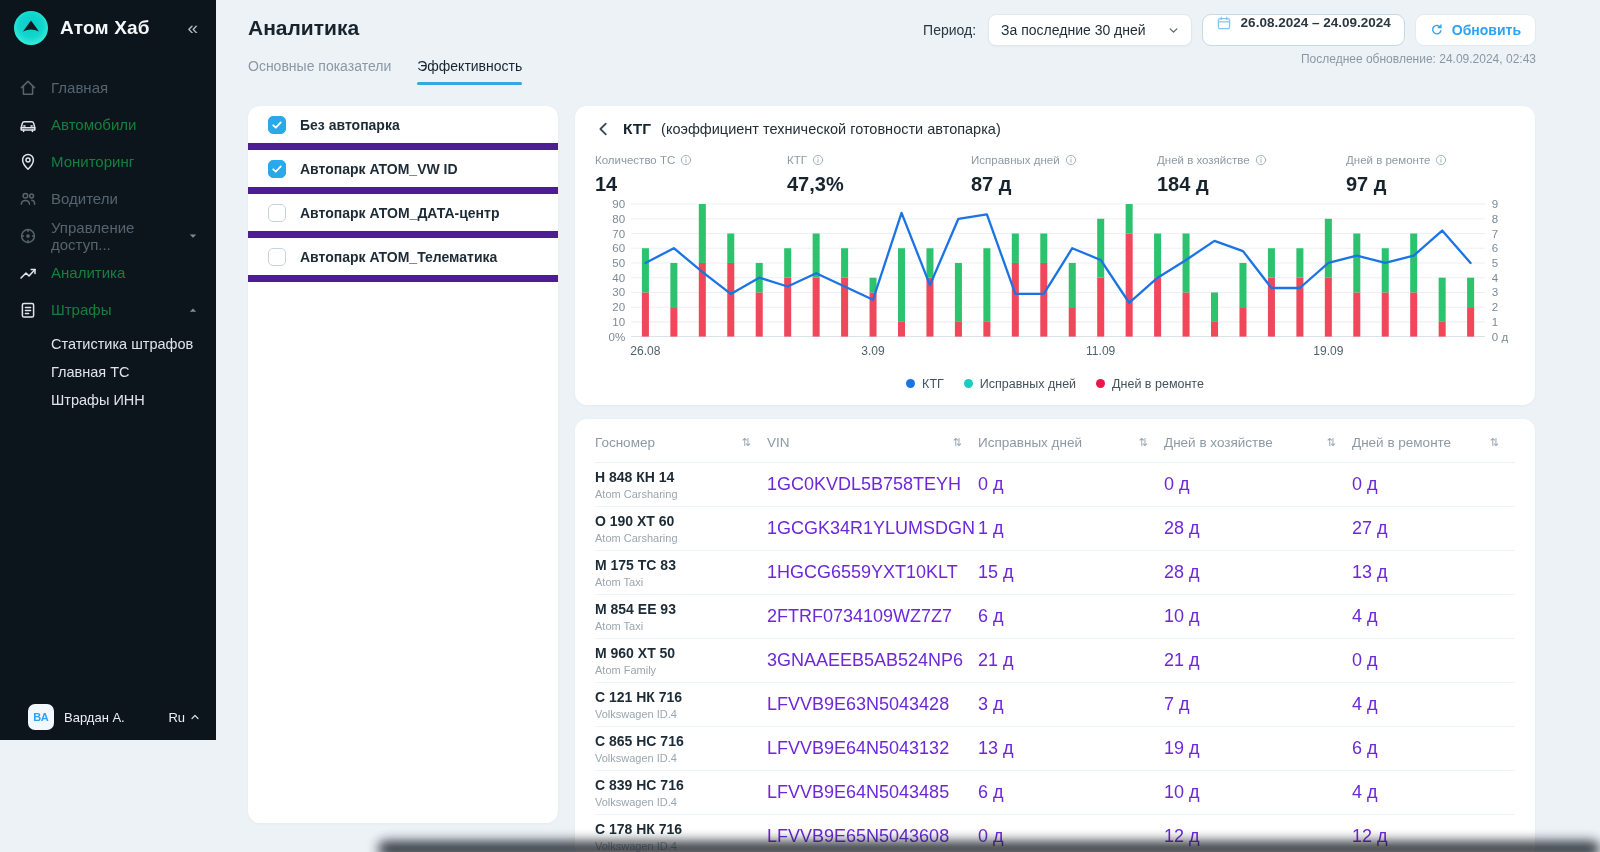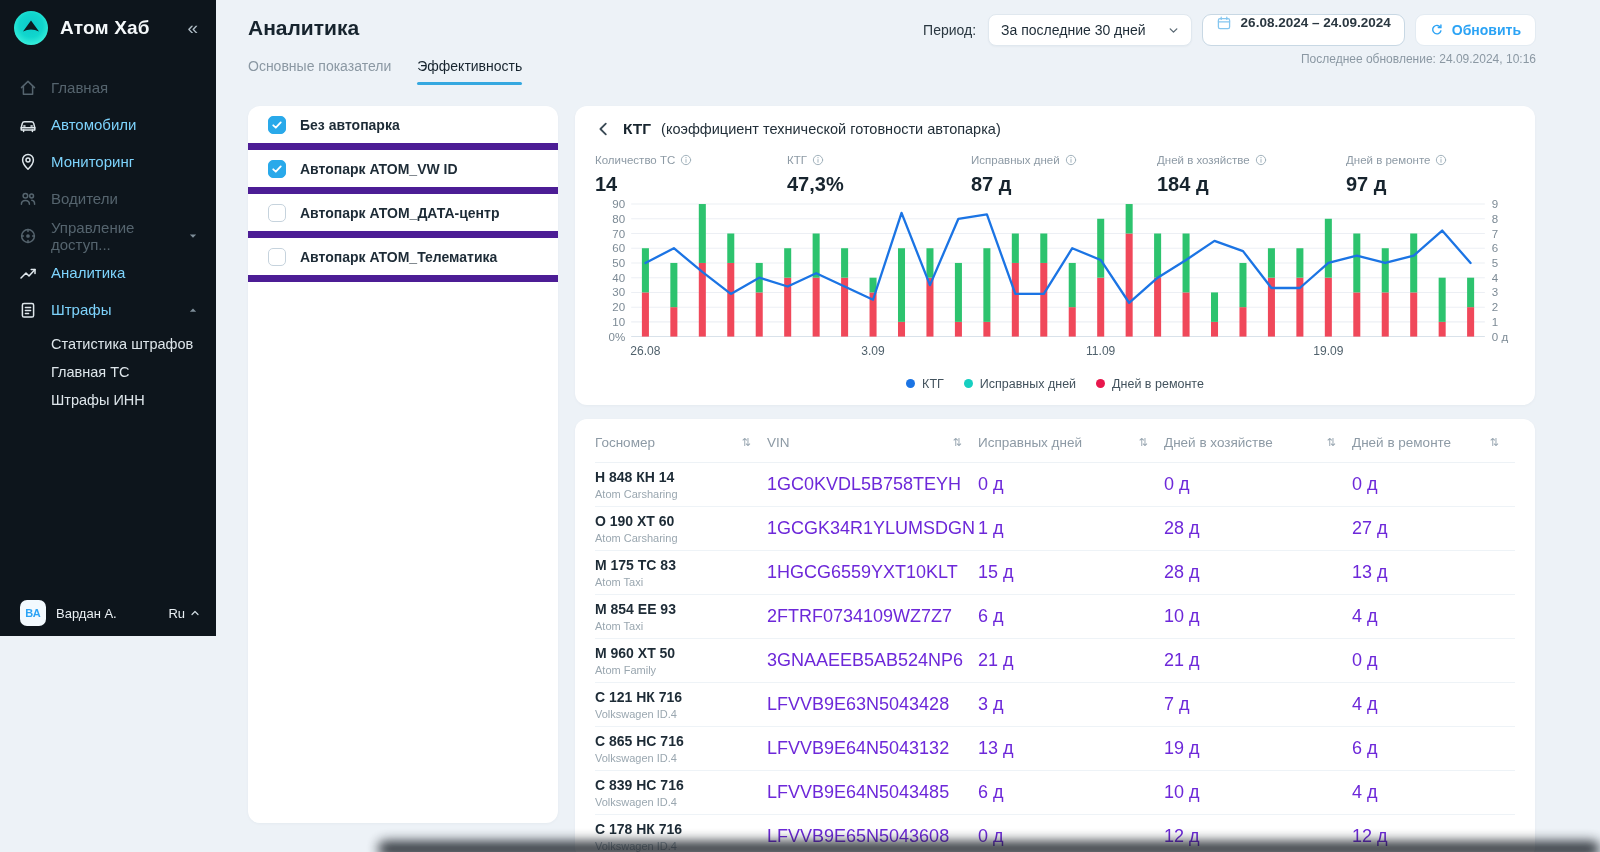--- a/index.html
+++ b/index.html
@@ -1,35 +1,35 @@
 <!DOCTYPE html>
 <html><head>
 <meta charset="utf-8">
 <style>
   * { margin:0; padding:0; box-sizing:border-box; }
   html,body { width:1600px; height:852px; overflow:hidden; font-family:"Liberation Sans", sans-serif; background:#edf2f7; }
   .app { display:flex; width:1600px; height:852px; }
 
   
-  .sidebar { width:216px; min-width:216px; height:636px; background:#0d151c; color:#e8eef2; position:relative; }
+  .sidebar { width:216px; min-width:216px; height:740px; background:#0d151c; color:#e8eef2; position:relative; }
   .brand-row { display:flex; align-items:center; padding:11px 14px 0 14px; }
   .logo { width:34px; height:34px; border-radius:50%; background:radial-gradient(circle at 50% 42%, #0ec9c9 0%, #10d6cd 45%, #3af0dc 78%, #17b9c9 100%); position:relative; flex:0 0 auto; }
   .logo svg { position:absolute; inset:0; }
   .brand-name { font-size:19px; font-weight:700; margin-left:12px; color:#f4f8fa; letter-spacing:.2px; flex:1; }
   .collapse { color:#aebbc4; font-size:19px; cursor:pointer; padding:0 4px; }
   .nav { margin-top:24px; }
-  .nav-item { display:flex; align-items:center; height:37px; padding:0 16px 0 18px; font-size:15px; font-weight:500; color:#7dd3fc; cursor:pointer; }
+  .nav-item { display:flex; align-items:center; height:37px; padding:0 16px 0 18px; font-size:15px; font-weight:500; color:#15803d; cursor:pointer; }
   .nav-item .nicon { width:20px; height:20px; margin-right:13px; display:inline-flex; }
   .nav-item.disabled { color:#55646e; cursor:default; }
   .nav-item.disabled .nicon { color:#55646e; }
   .nav-item .nicon { color:#dfe7ec; }
   .nav-item .caret { margin-left:auto; width:14px; height:14px; color:#7e8e99; display:inline-flex; }
   .subnav { padding:2px 0 2px 51px; }
   .subnav-item { font-size:14.5px; color:#dde5ea; padding:6px 0; cursor:pointer; }
-  .user-row { position:absolute; left:4px; right:0; bottom:10px; display:flex; align-items:center; padding:0 16px; }
+  .user-row { position:absolute; left:12px; right:0; bottom:10px; display:flex; align-items:center; padding:0 16px; }
   .avatar { width:26px; height:26px; border-radius:7px; background:#f2f9fe; color:#2ba3f5; font-size:11px; font-weight:700; display:flex; align-items:center; justify-content:center; }
   .user-name { font-size:13px; color:#e9eff3; margin-left:10px; flex:1; }
   .lang { font-size:13px; color:#e9eff3; display:flex; align-items:center; gap:5px; cursor:pointer; }
   .lang svg { width:10px; height:10px; color:#cfd9e0; }
 
   
   .main { flex:1; display:flex; flex-direction:column; padding:14px 64px 0 32px; position:relative; }
   .hrow1 { display:flex; align-items:flex-start; justify-content:space-between; }
   .page-title { font-size:21px; font-weight:700; color:#17242e; padding-top:2px; }
   .controls { display:flex; align-items:center; gap:10px; }
@@ -226,21 +226,21 @@
             </svg>
           <span>Обновить</span>
         </div>
       </div>
     </div>
     <div class="hrow2">
       <div class="tabs">
         <div class="tab">Основные показатели</div>
         <div class="tab active">Эффективность</div>
       </div>
-      <div class="last-update">Последнее обновление: 24.09.2024, 10:16</div>
+      <div class="last-update">Последнее обновление: 24.09.2024, 02:43</div>
     </div>
     <div class="hdivider"></div>
 
     <div class="content">
 
       <div class="card filter-card">
           <div class="filter-row">
             <span class="checkbox checked">
               <svg viewBox="0 0 16 16" fill="none" stroke="#fff" stroke-width="2.4" stroke-linecap="round" stroke-linejoin="round">
                 <path d="M3 8.4 L6.4 11.6 L13 4.6"></path>

